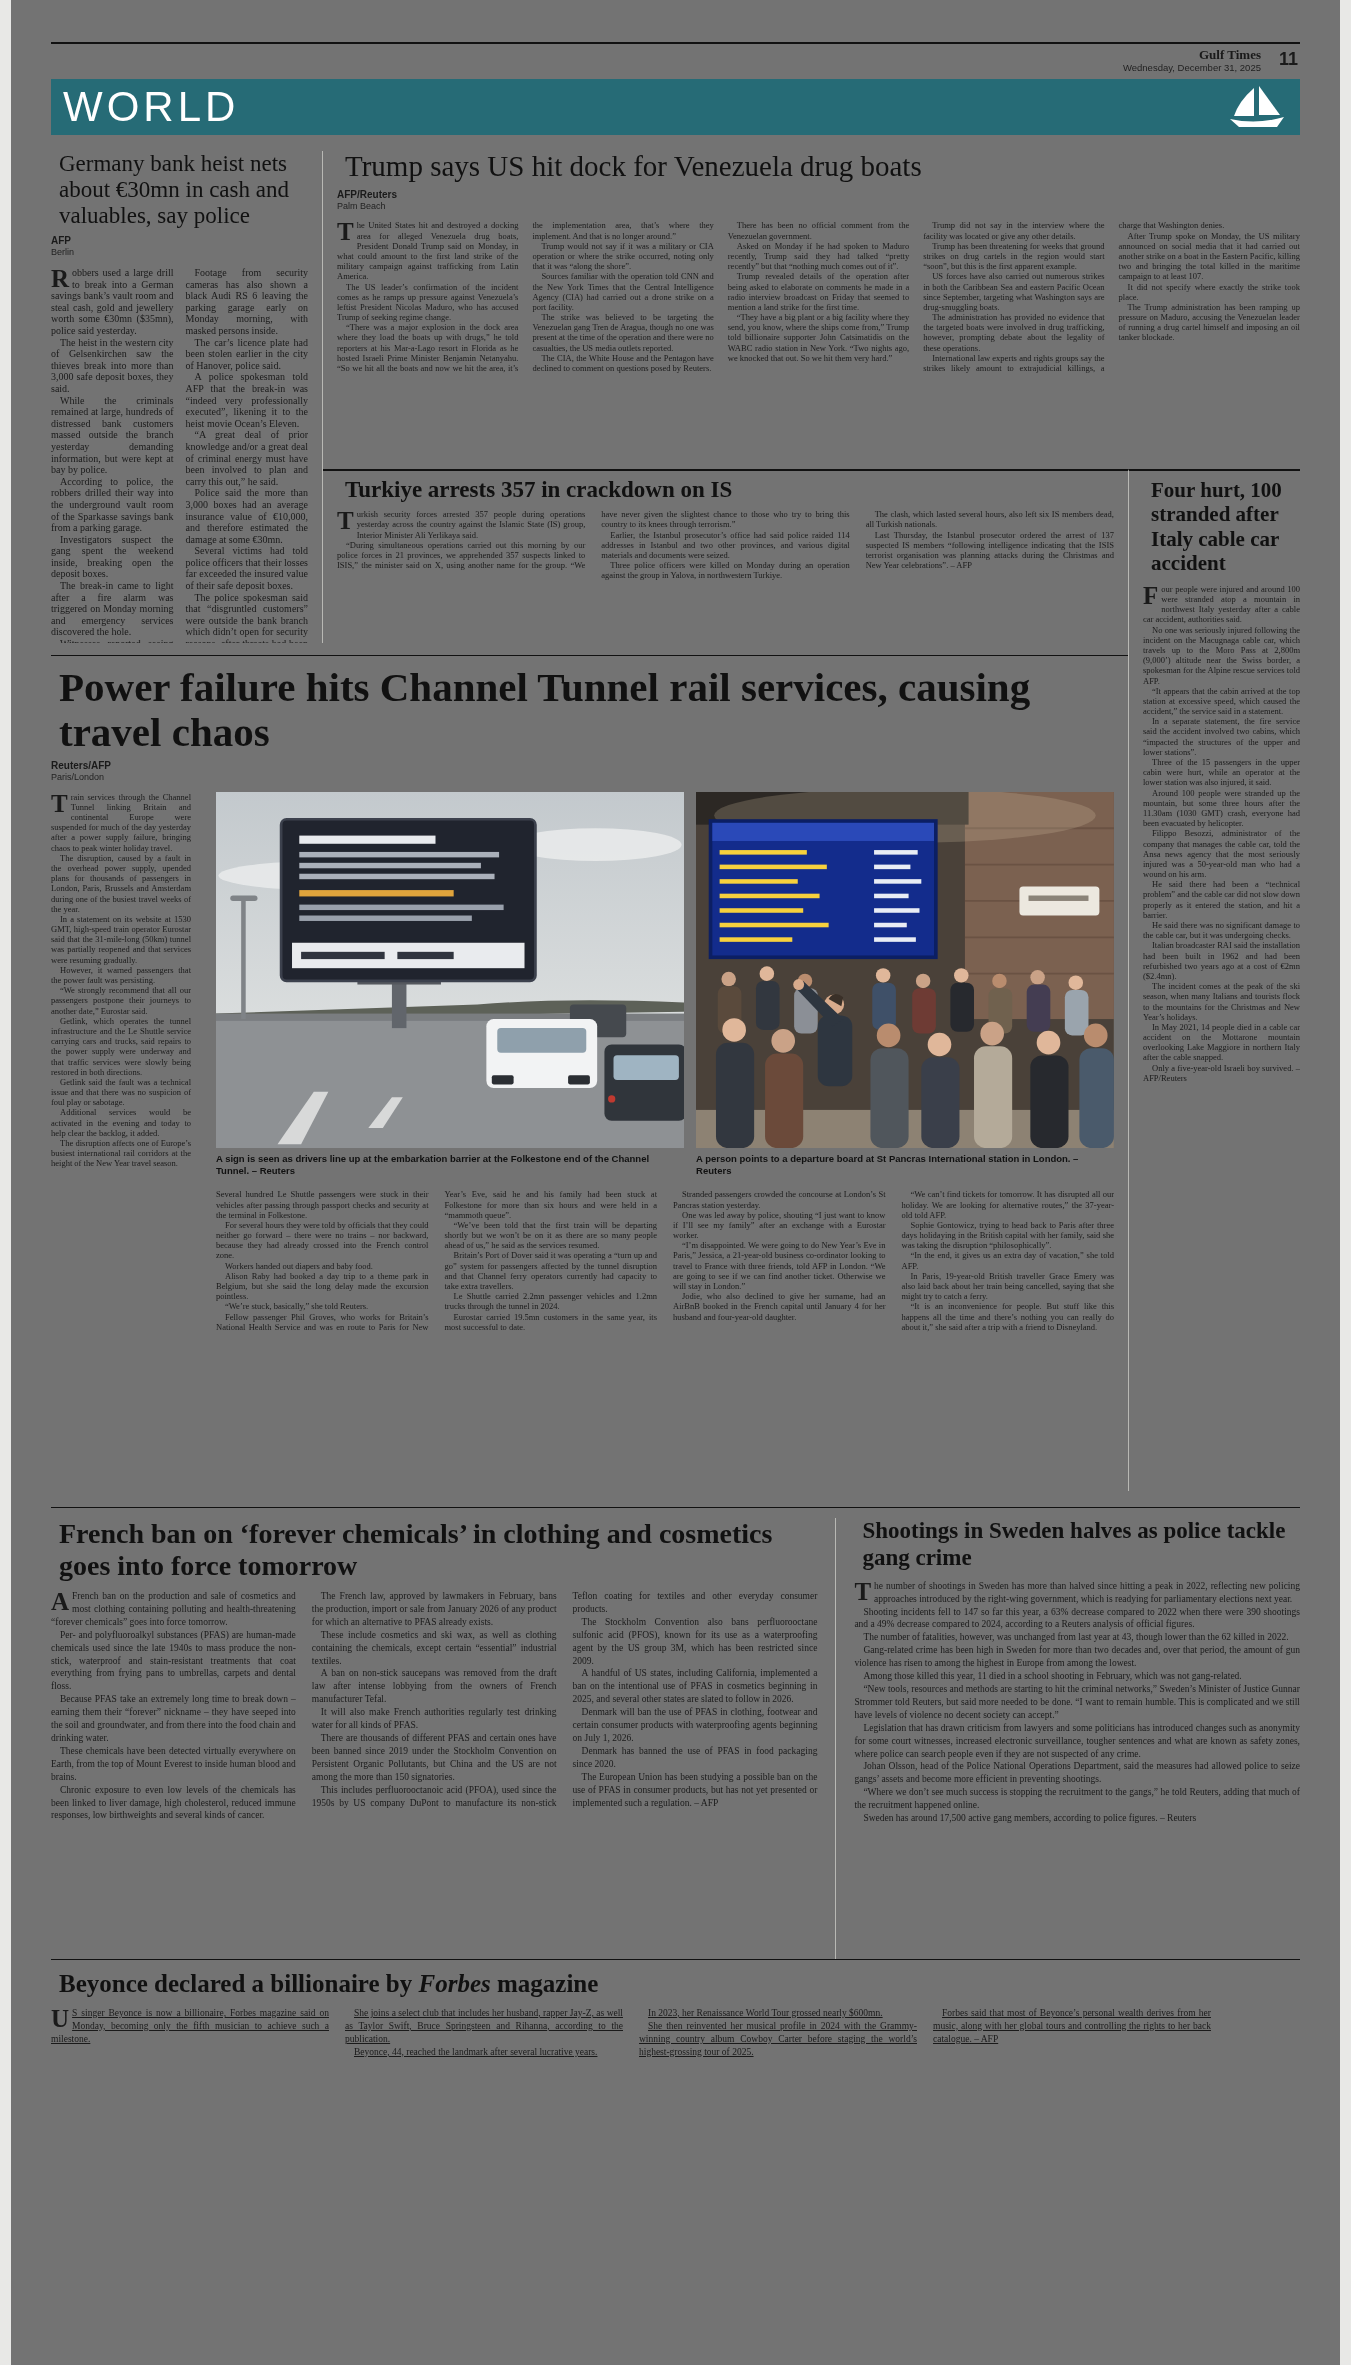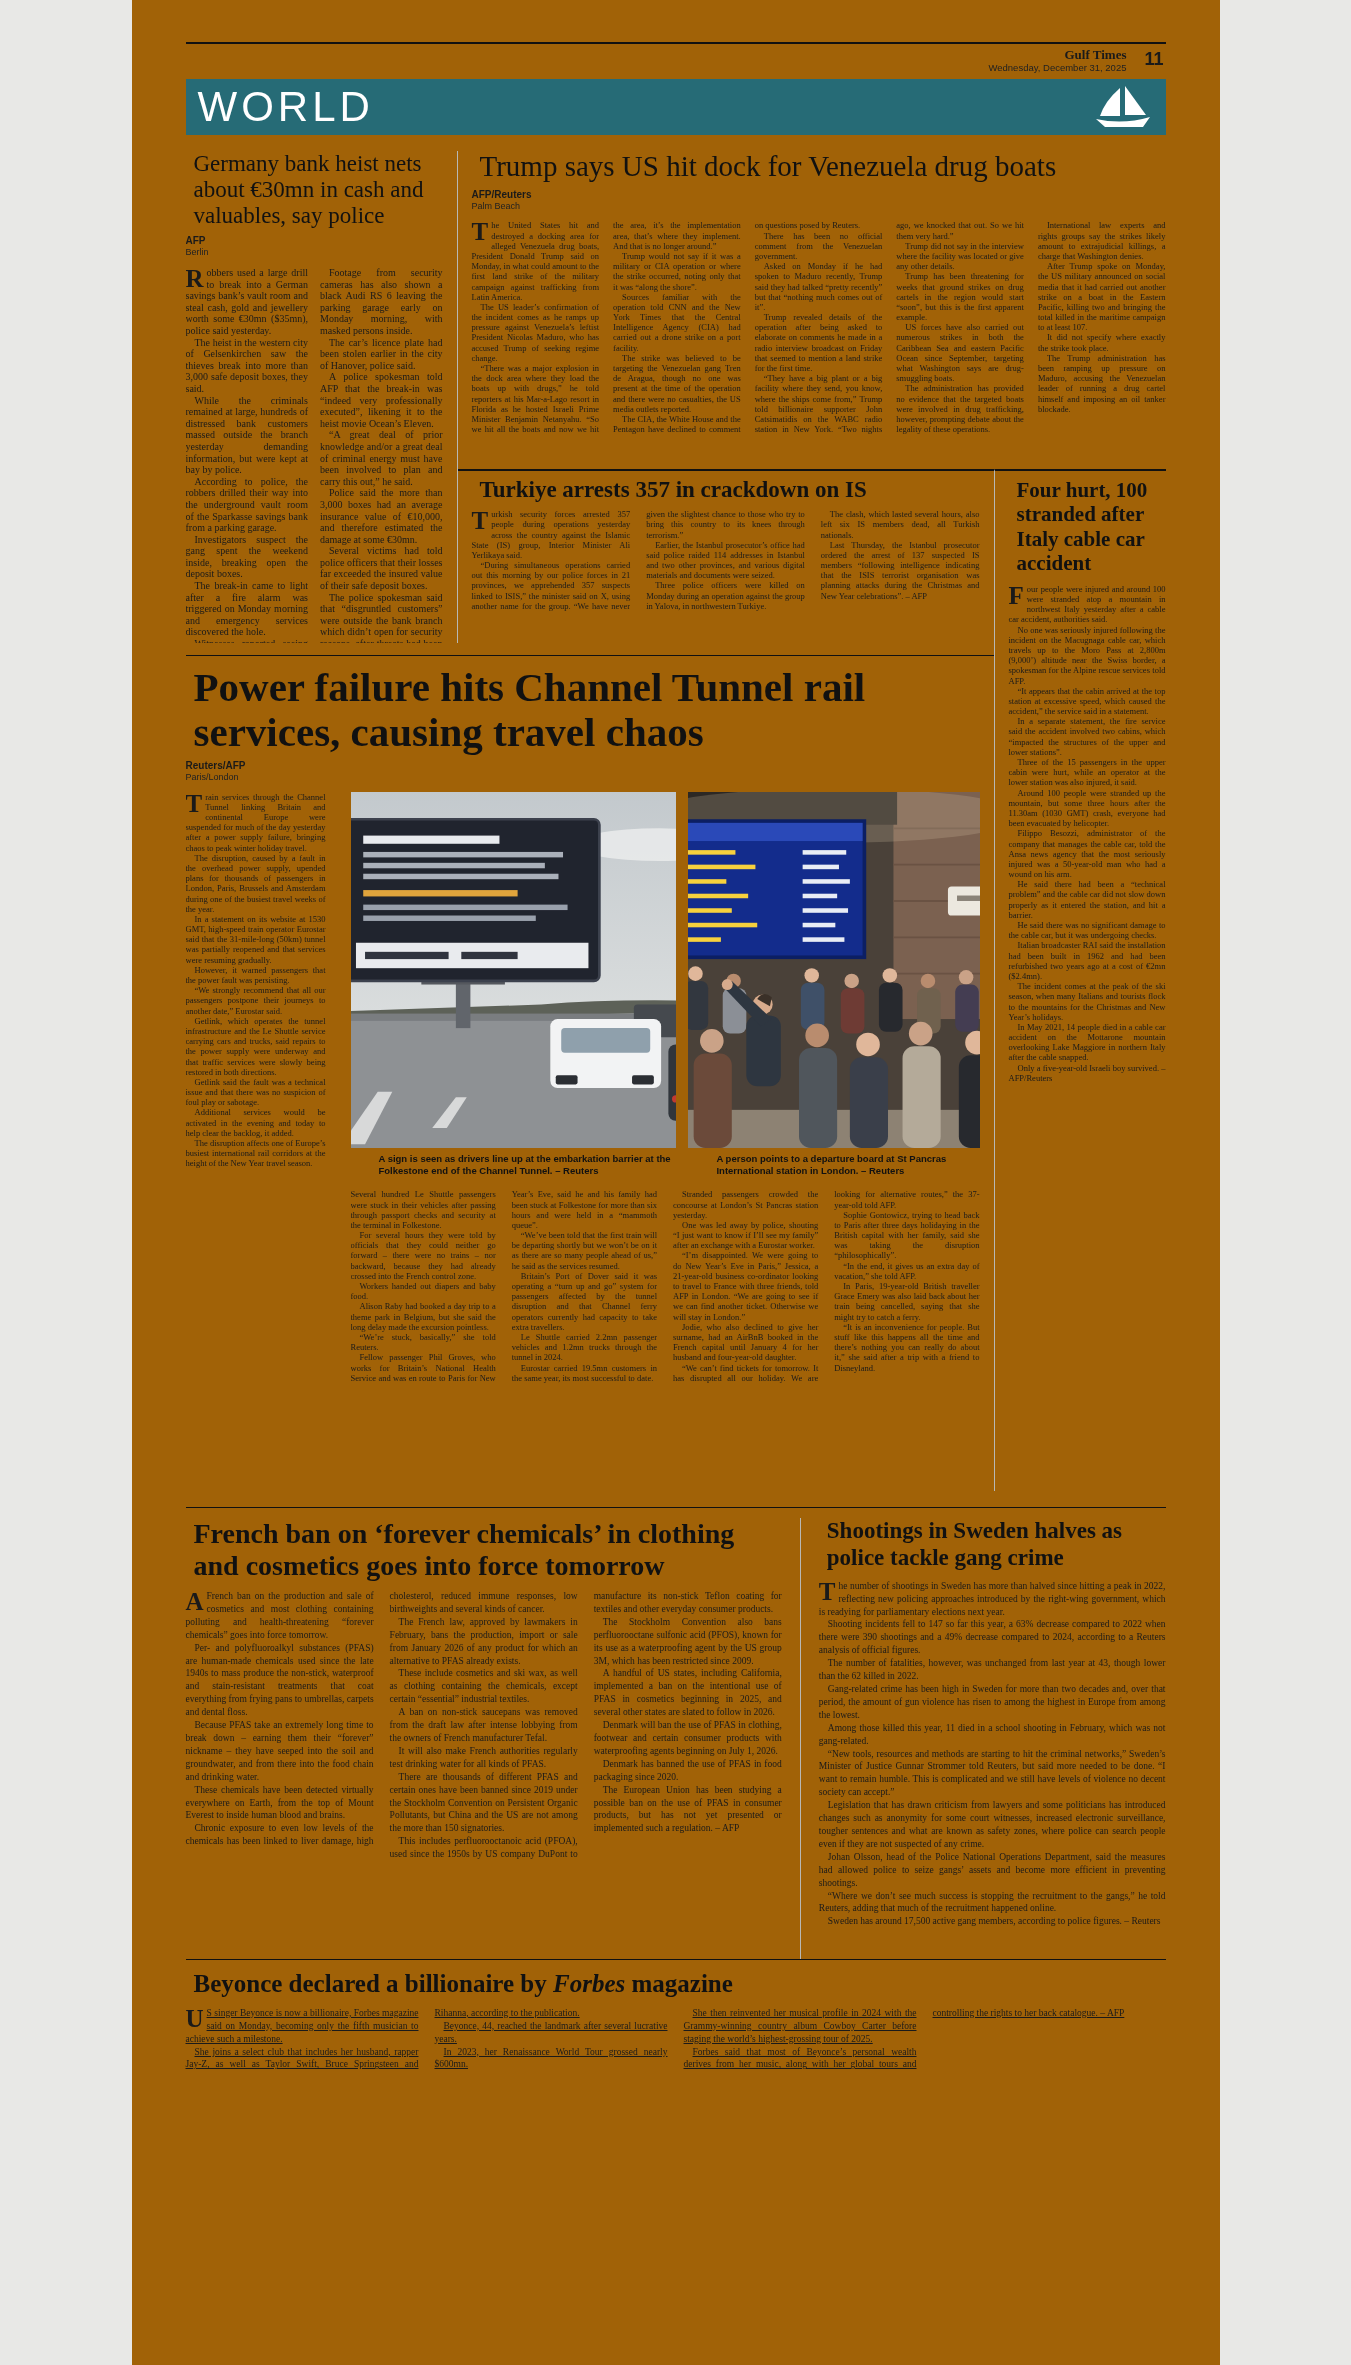--- a/index.html
+++ b/index.html
@@ -1,21 +1,21 @@
 <!DOCTYPE html>
 <html><head>
 <meta charset="utf-8">
 <style>
   * { box-sizing: border-box; }
   html,body { margin:0; padding:0; background:#e8e8e6; }
   .page {
-    position:relative; width:1088px; height:2365px; margin:0 auto;
-    background:#a16207; color:#1a1a1a;
+    position:relative; width:1329px; height:2365px; margin:0 auto;
+    background:#737373; color:#1a1a1a;
     font-family:"Liberation Serif", serif;
-    padding:42px 54px 0; overflow:hidden;
+    padding:42px 40px 0; overflow:hidden;
   }
   
   .masthead { border-top:2px solid #111; display:flex; justify-content:flex-end; align-items:flex-start; gap:18px; padding:4px 2px 6px; }
   .mast-text { text-align:right; }
   .paper-name { font-weight:700; font-size:13px; line-height:1.1; }
   .issue-date { font-family:"Liberation Sans", sans-serif; font-size:9.5px; color:#222; }
   .page-number { font-family:"Liberation Sans", sans-serif; font-weight:700; font-size:18px; line-height:1; padding-top:2px; }
   
   .world-banner { height:56px; display:flex; align-items:center; justify-content:space-between; gap:24px; padding:0 12px; }
   .world-title { font-family:"Liberation Sans", sans-serif; font-weight:300; font-size:42px; letter-spacing:4px; color:#fff; line-height:1; }
@@ -55,21 +55,21 @@
   
   .power-flex { display:flex; gap:25px; margin-top:2px; }
   .power-rail { width:140px; flex:none; }
   .power-main { flex:1; min-width:0; }
   .photos { display:flex; gap:12px; }
   .photo-block { display:flex; flex-direction:column; min-width:0; }
   .photo-block.pleft  { flex:1.12; }
   .photo-block.pright { flex:1; }
   .photo { height:356px; overflow:hidden; background:#d5d5d2; }
   .photo svg { width:100%; height:100%; display:block; }
-  .caption { font-family:"Liberation Sans", sans-serif; font-size:9.5px; font-weight:700; line-height:1.3; padding-top:5px; color:#111;margin-left:28px; }
+  .caption { font-family:"Liberation Sans", sans-serif; font-size:9.5px; font-weight:700; line-height:1.3; padding-top:5px; color:#111; }
   .power-cols { margin-top:12px; height:302px; overflow:hidden; }
   
   .row2 { margin-top:16px; border-top:1.5px solid #111; padding-top:10px; display:flex; min-height:452px; }
   .art-pfas { flex:1.72; padding-right:18px; min-width:0; }
   .art-sweden { flex:1; border-left:1px solid #b8b8b4; padding-left:18px; min-width:0; }
   .row3 { border-top:1.5px solid #111; padding-top:10px; min-height:210px; }
   .beyonce-body { max-width:1160px;text-decoration:underline; }
 </style>
 </head>
 <body>

